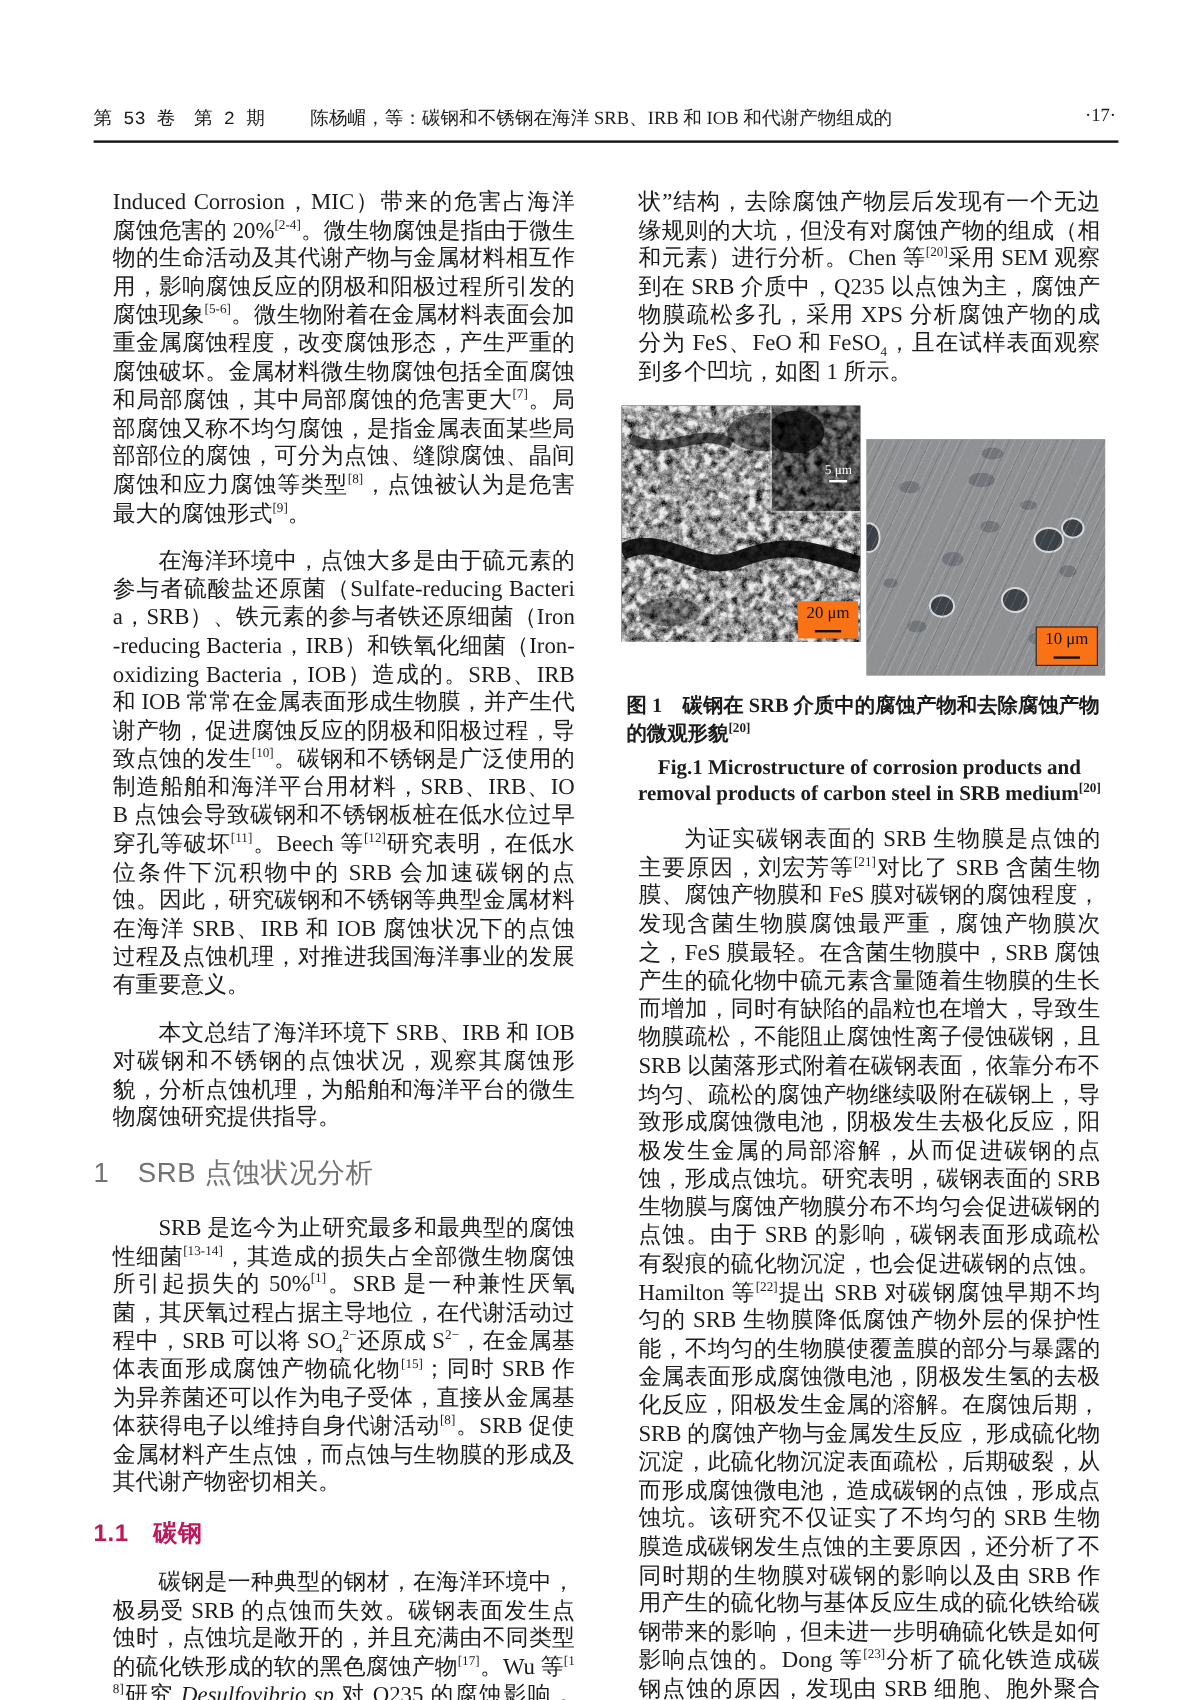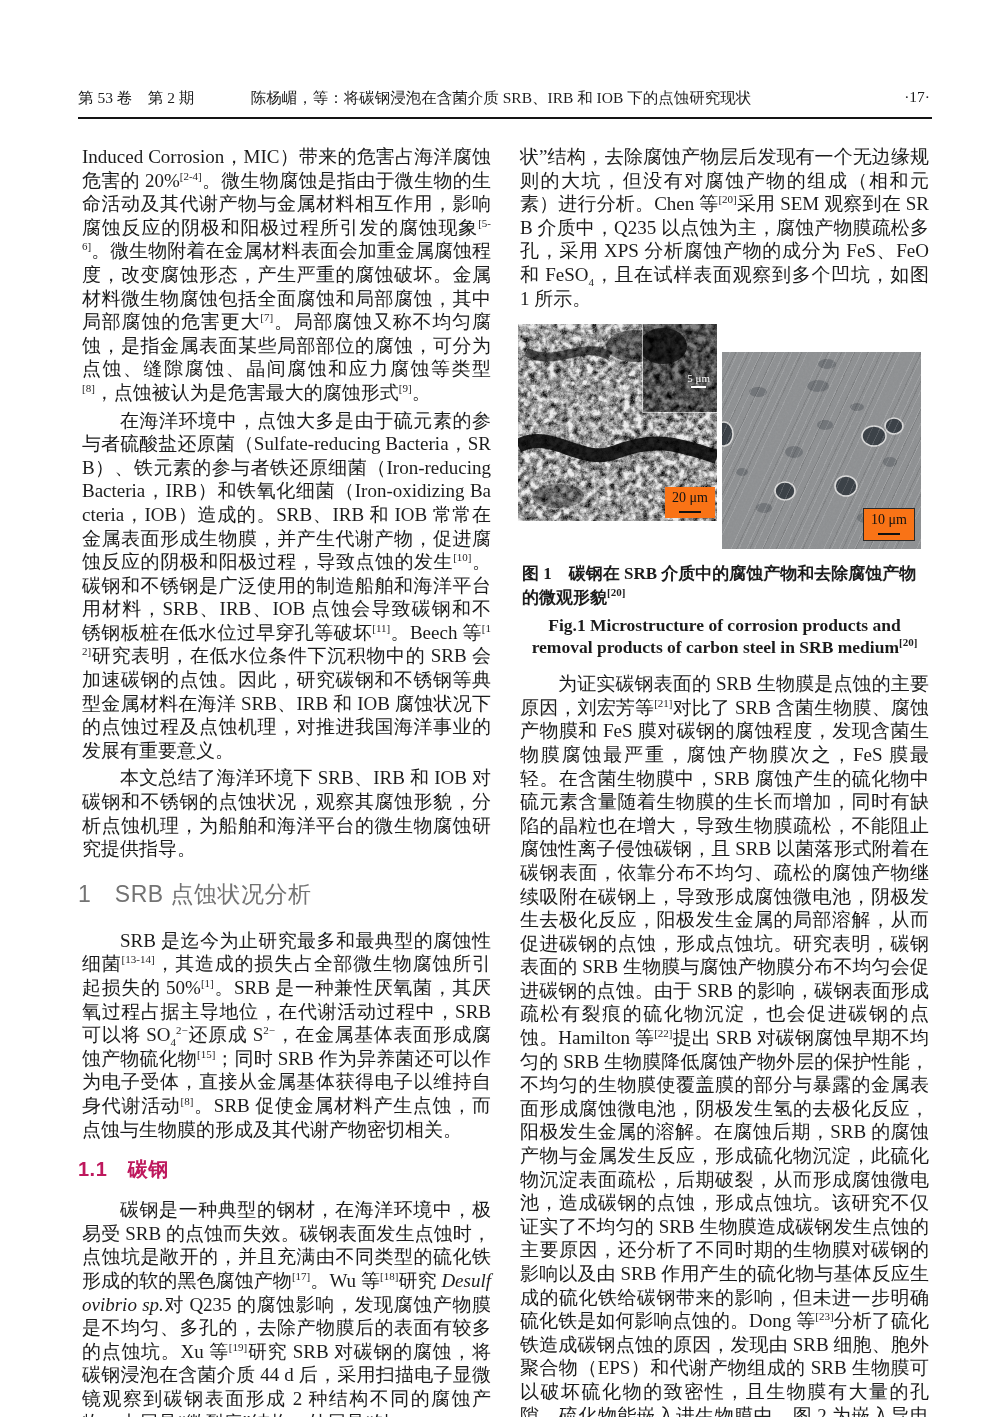--- a/index.html
+++ b/index.html
@@ -5,31 +5,31 @@
   html,body{margin:0;padding:0;}
   body{
     width:1002px;height:1417px;background:#ffffff;
     font-family:"Liberation Serif","DejaVu Serif",serif;
     color:#1c1c1c;
     -webkit-font-smoothing:antialiased;
   }
   .page{position:relative;width:1002px;height:1417px;overflow:hidden;background:#fff;}
 
   
-  .hdr-left{position:absolute;left:78px;top:88px;font-size:15.5px;white-space:nowrap;}
+  .hdr-left{position:absolute;left:78px;top:88px;font-size:15.5px;white-space:nowrap;font-family:Liberation Mono, monospace;}
   .hdr-center{position:absolute;left:0;right:0;top:88px;text-align:center;font-size:15.5px;}
   .hdr-right{position:absolute;right:72px;top:88px;font-size:15.5px;white-space:nowrap;}
   .hdr-rule{position:absolute;left:78px;top:117px;width:854px;height:2px;background:#141414;}
 
   
   .col{position:absolute;top:141px;width:417px;}
   .col-left{left:78px;}
   .col-right{left:516px;}
   p.body-text{
-    margin:4px;font-size:19px;line-height:23.6px;text-align:justify;
+    margin:16px;font-size:19px;line-height:23.6px;text-align:justify;
     word-break:break-all;
   }
   p.indent{text-indent:2em;}
   sup{font-size:11px;line-height:0;vertical-align:super;}
   sub{font-size:11px;line-height:0;vertical-align:sub;}
   i{font-style:italic;}
 
   h2.sec{
     font-family:"Liberation Sans","DejaVu Sans",sans-serif;
     font-weight:500;font-size:23px;color:#737373;
@@ -80,21 +80,21 @@
         <feColorMatrix type="matrix" values="0 0 0 0 0.95  0 0 0 0 0.95  0 0 0 0 0.95  0.9 0.9 0.9 0 -1.1"></feColorMatrix>
       </filter>
       <filter id="noiseGray" x="0" y="0" width="100%" height="100%">
         <feTurbulence type="fractalNoise" baseFrequency="0.5" numOctaves="3" seed="19" stitchTiles="stitch"></feTurbulence>
         <feColorMatrix type="matrix" values="0 0 0 0 0.35  0 0 0 0 0.36  0 0 0 0 0.37  0.7 0.7 0.7 0 -0.85"></feColorMatrix>
       </filter>
     </defs>
   </svg>
 
   <div class="hdr-left">第 53 卷　第 2 期</div>
-  <div class="hdr-center">陈杨嵋，等：将碳钢浸泡在含菌介质 SRB、IRB 和 IOB 下的点蚀研究现状</div>
+  <div class="hdr-center">陈杨嵋，等：碳钢和不锈钢在海洋 SRB、IRB 和 IOB 和代谢产物组成的</div>
   <div class="hdr-right">·17·</div>
   <div class="hdr-rule"></div>
 
   <div class="col col-left">
     <p class="body-text">Induced Corrosion，MIC）带来的危害占海洋腐蚀危害的 20%<sup>[2-4]</sup>。微生物腐蚀是指由于微生物的生命活动及其代谢产物与金属材料相互作用，影响腐蚀反应的阴极和阳极过程所引发的腐蚀现象<sup>[5-6]</sup>。微生物附着在金属材料表面会加重金属腐蚀程度，改变腐蚀形态，产生严重的腐蚀破坏。金属材料微生物腐蚀包括全面腐蚀和局部腐蚀，其中局部腐蚀的危害更大<sup>[7]</sup>。局部腐蚀又称不均匀腐蚀，是指金属表面某些局部部位的腐蚀，可分为点蚀、缝隙腐蚀、晶间腐蚀和应力腐蚀等类型<sup>[8]</sup>，点蚀被认为是危害最大的腐蚀形式<sup>[9]</sup>。</p>
     <p class="body-text indent">在海洋环境中，点蚀大多是由于硫元素的参与者硫酸盐还原菌（Sulfate-reducing Bacteria，SRB）、铁元素的参与者铁还原细菌（Iron-reducing Bacteria，IRB）和铁氧化细菌（Iron-oxidizing Bacteria，IOB）造成的。SRB、IRB 和 IOB 常常在金属表面形成生物膜，并产生代谢产物，促进腐蚀反应的阴极和阳极过程，导致点蚀的发生<sup>[10]</sup>。碳钢和不锈钢是广泛使用的制造船舶和海洋平台用材料，SRB、IRB、IOB 点蚀会导致碳钢和不锈钢板桩在低水位过早穿孔等破坏<sup>[11]</sup>。Beech 等<sup>[12]</sup>研究表明，在低水位条件下沉积物中的 SRB 会加速碳钢的点蚀。因此，研究碳钢和不锈钢等典型金属材料在海洋 SRB、IRB 和 IOB 腐蚀状况下的点蚀过程及点蚀机理，对推进我国海洋事业的发展有重要意义。</p>
     <p class="body-text indent">本文总结了海洋环境下 SRB、IRB 和 IOB 对碳钢和不锈钢的点蚀状况，观察其腐蚀形貌，分析点蚀机理，为船舶和海洋平台的微生物腐蚀研究提供指导。</p>
     <h2 class="sec">1　SRB 点蚀状况分析</h2>
     <p class="body-text indent">SRB 是迄今为止研究最多和最典型的腐蚀性细菌<sup>[13-14]</sup>，其造成的损失占全部微生物腐蚀所引起损失的 50%<sup>[1]</sup>。SRB 是一种兼性厌氧菌，其厌氧过程占据主导地位，在代谢活动过程中，SRB 可以将 SO<sub>4</sub><sup>2−</sup>还原成 S<sup>2−</sup>，在金属基体表面形成腐蚀产物硫化物<sup>[15]</sup>；同时 SRB 作为异养菌还可以作为电子受体，直接从金属基体获得电子以维持自身代谢活动<sup>[8]</sup>。SRB 促使金属材料产生点蚀，而点蚀与生物膜的形成及其代谢产物密切相关。</p>
     <h3 class="subsec">1.1　碳钢</h3>

